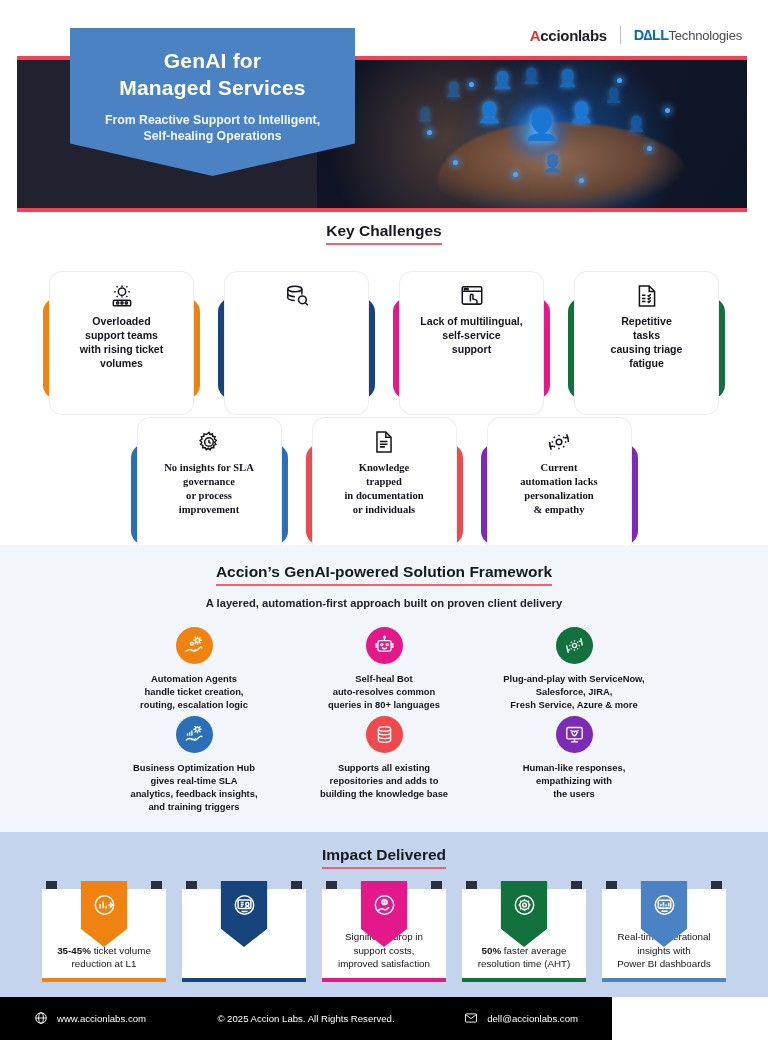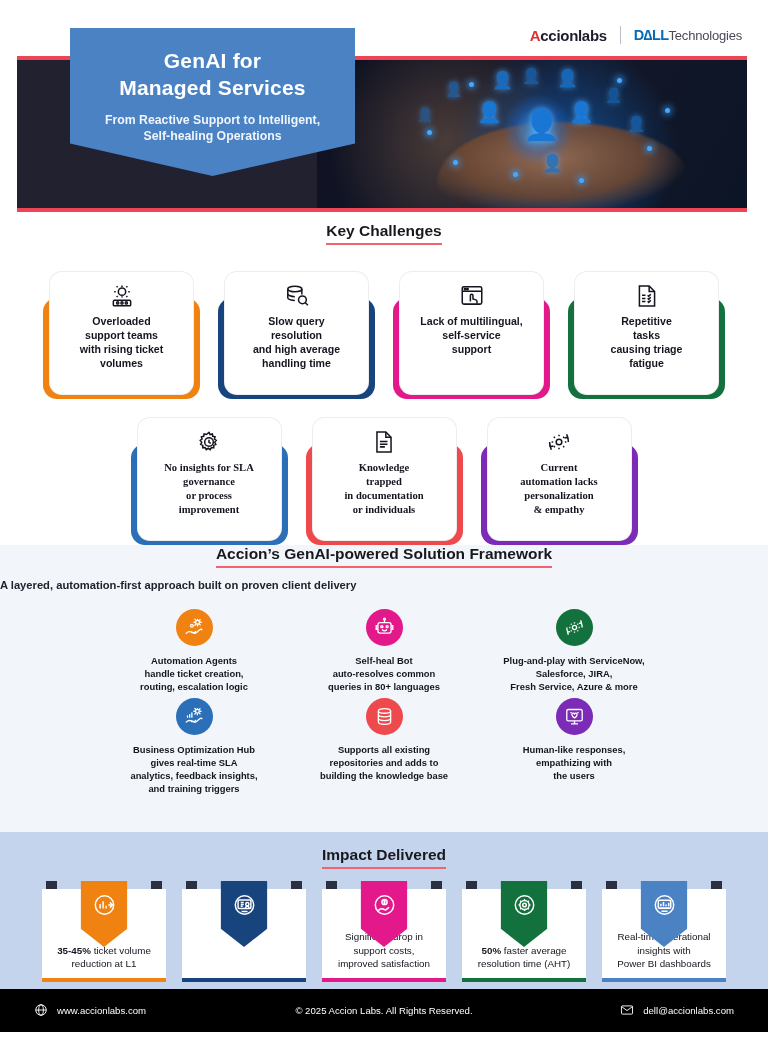--- a/index.html
+++ b/index.html
@@ -79,40 +79,40 @@
   .challenges { position: absolute; left: 0; top: 222px; width: 768px; }
   .ch-row { display: flex; justify-content: center; }
   .ch-row.r1 { gap: 18px; margin-top: 26px; }
   .ch-row.r2 { gap: 18px; margin-top: 18px; font-family: Liberation Serif, serif; }
   .ch-card { position: relative; width: 157px; height: 128px; }
   .ch-shadow {
     position: absolute; left: 0; top: 27px; width: 157px; height: 101px;
     border-radius: 14px;
   }
   .ch-face {
-    position: absolute; left: 6px; top: 0; width: 145px; height: 124px;
+    position: absolute; left: 6px; top: 0; width: 145px; height: 144px;
     background: #ffffff; border-radius: 13px;
     border: 1px solid rgba(0,0,0,.07);
     display: flex; flex-direction: column; align-items: center;
     padding-top: 9px;
   }
   .ch-icon { height: 30px; display: flex; align-items: center; justify-content: center; }
   .ch-icon svg { width: 26px; height: 26px; }
   .ch-text {
     font-size: 10.6px; font-weight: bold; color: #151520;
     text-align: center; line-height: 1.32; margin-top: 4px; padding: 0 6px;
     white-space: pre-line;
   }
 
   
   .framework {
     position: absolute; left: 0; top: 545px; width: 768px; height: 287px;
     background: #f2f5fa;
   }
-  .fw-sub { text-align: left; font-size: 11.2px; font-weight: bold; color: #22222e; margin-top: 11px; }
+  .fw-sub { text-align: center; font-size: 11.2px; font-weight: bold; color: #22222e; margin-top: 11px; }
   .fw-row { display: flex; justify-content: center; }
   .fw-row.r1 { margin-top: 18px; gap: 30px; }
   .fw-row.r2 { margin-top: 4px; gap: 30px; }
   .fw-item { width: 160px; display: flex; flex-direction: column; align-items: center; }
   .fw-circle {
     width: 37px; height: 37px; border-radius: 50%;
     display: flex; align-items: center; justify-content: center;
   }
   .fw-circle svg { width: 21px; height: 21px; }
   .fw-text {
@@ -144,21 +144,21 @@
   .imp-fold-r { left: calc(50% + 47px); clip-path: polygon(0 0, 100% 0, 100% 100%, 0 100%); }
   .imp-ribbon svg { width: 24px; height: 24px; }
   .imp-text {
     font-size: 9.8px; color: #15151f; text-align: center; line-height: 1.38;
     padding: 0 5px 11px 5px; white-space: pre-line;
   }
   .imp-text b { font-weight: bold; }
 
   
   .footer {
-    position: absolute; left: 0; bottom: 8px; width: 768px; height: 43px;
+    position: absolute; left: 0; bottom: 0; width: 612px; height: 43px;
     background: #000000; display: flex; align-items: center;
     color: #ffffff; font-size: 9.6px;
   }
   .f-left { position: absolute; left: 34px; display: flex; align-items: center; gap: 9px; }
   .f-mid { width: 100%; text-align: center; }
   .f-right { position: absolute; right: 34px; display: flex; align-items: center; gap: 9px; }
   .footer svg { width: 14px; height: 14px; }
 </style>
 </head>
 <body>
@@ -234,24 +234,20 @@
             <div class="ch-icon">
               <svg viewBox="0 0 24 24" fill="none" stroke="#15151f" stroke-width="1.4">
                 <ellipse cx="10" cy="5.5" rx="6.5" ry="2.6"></ellipse>
                 <path d="M3.5 5.5v8c0 1.4 2.9 2.6 6.5 2.6"></path>
                 <path d="M16.5 5.5v5"></path>
                 <path d="M3.5 10c0 1.4 2.9 2.6 6.5 2.6"></path>
                 <circle cx="17" cy="15.5" r="3.6"></circle>
                 <path d="M19.7 18.2 22 20.6"></path>
               </svg>
             </div>
-            <div class="ch-text">Slow query
-resolution
-and high average
-handling time</div>
           </div>
         </div>
         <div class="ch-card">
           <div class="ch-shadow" style="background:#e2188b"></div>
           <div class="ch-face">
             <div class="ch-icon">
               <svg viewBox="0 0 24 24" fill="none" stroke="#15151f" stroke-width="1.4">
                 <rect x="3" y="3.5" width="18" height="16" rx="1.6"></rect>
                 <path d="M3 7.6h18"></path>
                 <circle cx="5.6" cy="5.5" r=".7" fill="#15151f"></circle>
@@ -329,21 +325,21 @@
             <div class="ch-text">Current
 automation lacks
 personalization
 &amp; empathy</div>
           </div>
         </div>
       </div>
   </div>
 
   <div class="framework">
-    <div class="sec-head-wrap" style="">
+    <div class="sec-head-wrap" style="margin-top:18px;">
       <div class="sec-head">Accion’s GenAI-powered Solution Framework</div>
     </div>
     <div class="fw-sub">A layered, automation-first approach built on proven client delivery</div>
     <div class="fw-row r1" id="fw-row-1">
         <div class="fw-item">
           <div class="fw-circle" style="background:#ef8211">
             <svg viewBox="0 0 24 24" fill="none" stroke="#ffffff" stroke-width="1.5" stroke-linecap="round">
               <circle cx="15.5" cy="6" r="2.2"></circle>
               <path d="M15.5 2.8v1M15.5 9.2v1M18.7 6h1M11.3 6h1M17.8 3.7l.7-.7M12.5 9.5l.7-.7M17.8 8.3l.7.7M12.5 2.5l.7.7"></path>
               <circle cx="9" cy="10" r="1.6"></circle>

